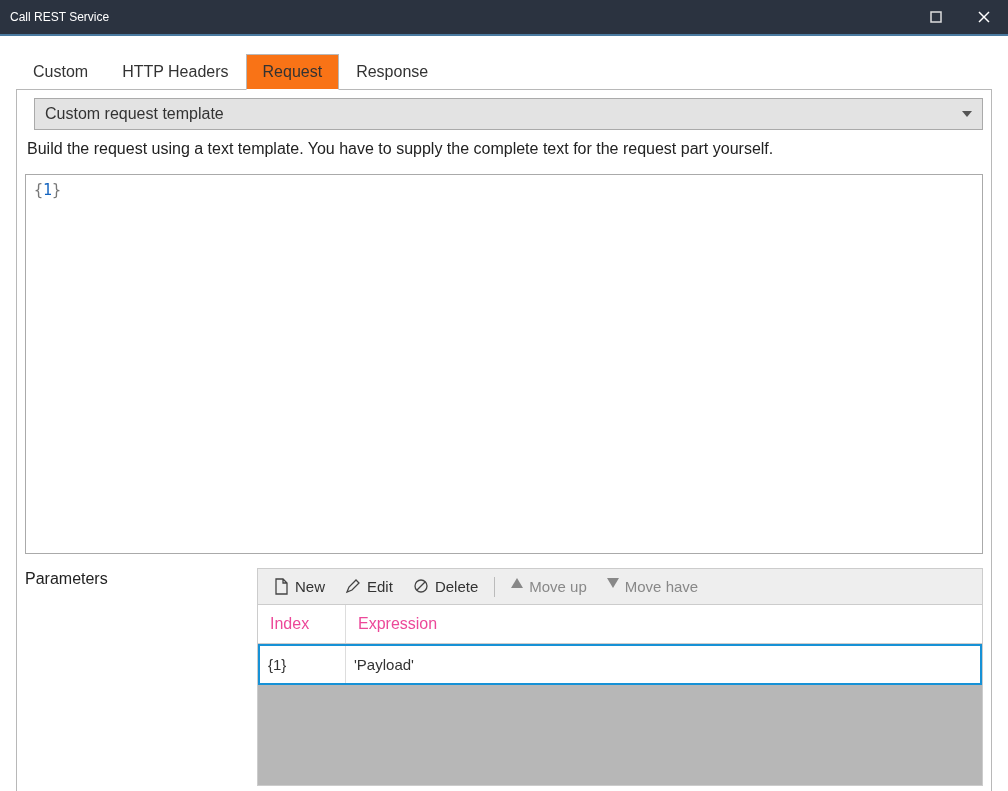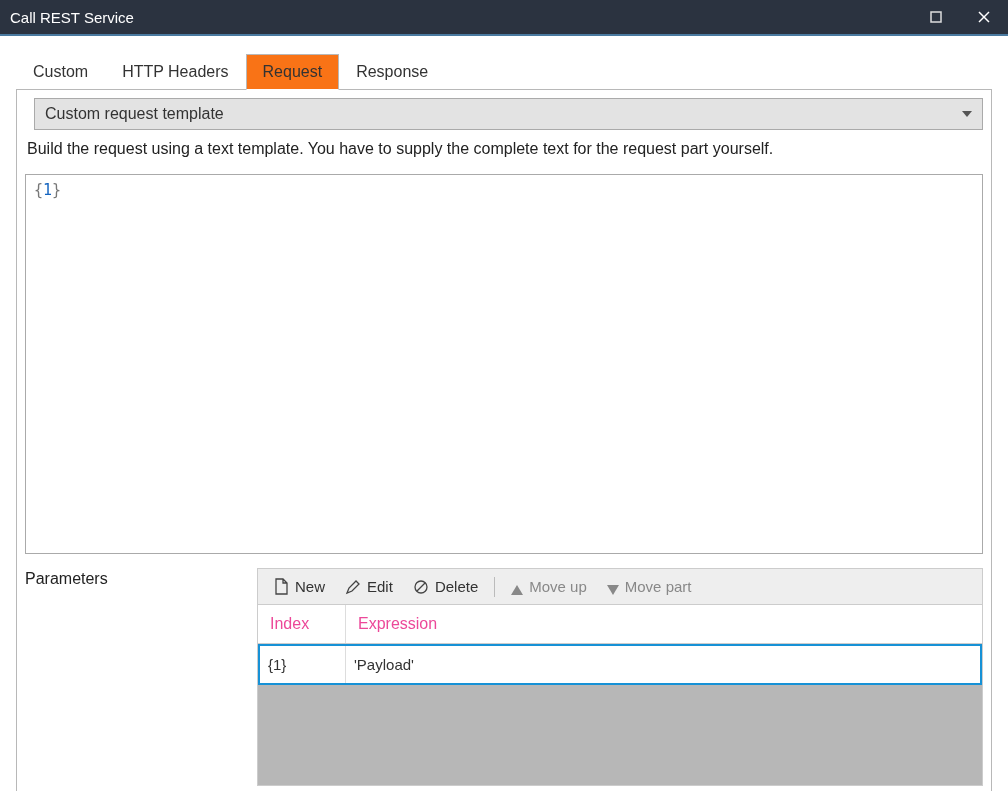--- a/index.html
+++ b/index.html
@@ -15,21 +15,21 @@
   background: #2b3340;
   color: #fff;
   height: 36px;
   display: flex;
   align-items: center;
   justify-content: space-between;
   padding: 0 0 0 10px;
   border-bottom: 2px solid #4a7aa0;
 }
 .titlebar-title {
-  font-size: 15px;
+  font-size: 12px;
 }
 .titlebar-btns {
   display: flex;
   align-items: center;
   height: 100%;
 }
 .titlebar-btn {
   width: 48px;
   height: 100%;
   display: flex;
@@ -109,21 +109,21 @@
 .toolbar {
   background: #eee;
   border: 1px solid #ccc;
   display: flex;
   align-items: center;
   padding: 6px 8px;
   gap: 4px;
 }
 .tbtn {
   display: inline-flex;
-  align-items: flex-end;
+  align-items: flex-start;
   padding: 3px 8px;
   cursor: pointer;
   font-size: 15px;
   color: #333;
   gap: 6px;
 }
 .tbtn.disabled { color: #888; cursor: default; }
 .tsep {
   width: 1px;
   height: 20px;
@@ -234,21 +234,21 @@
         <div class="tbtn disabled">
           <svg width="12" height="10" viewBox="0 0 12 10">
               <polygon points="6,0 12,10 0,10" fill="#888"></polygon>
             </svg>
           <span>Move up</span>
         </div>
         <div class="tbtn disabled">
           <svg width="12" height="10" viewBox="0 0 12 10">
               <polygon points="0,0 12,0 6,10" fill="#888"></polygon>
             </svg>
-          <span>Move part</span>
+          <span>Move have</span>
         </div>
       </div>
 
       <div class="params-table">
         <div class="params-header">
           <div class="col col-index">Index</div>
           <div class="col col-expr">Expression</div>
         </div>
         <div class="params-row">
           <div class="cell cell-index">{1}</div>

